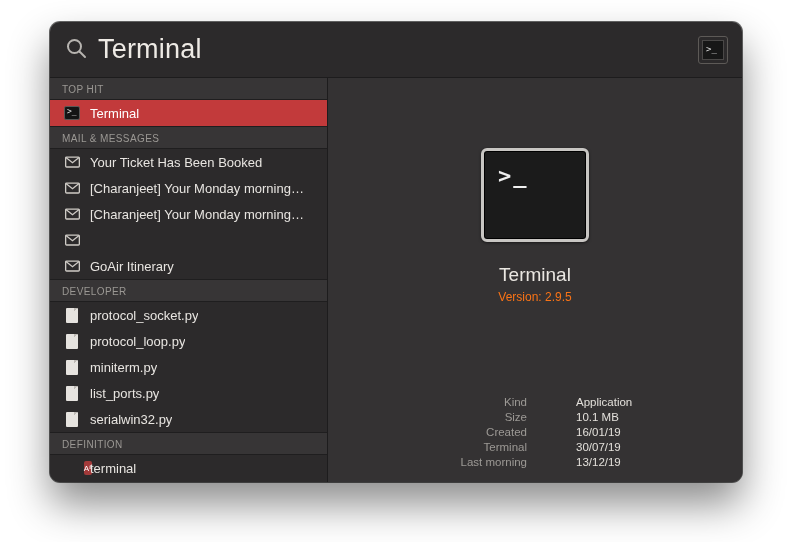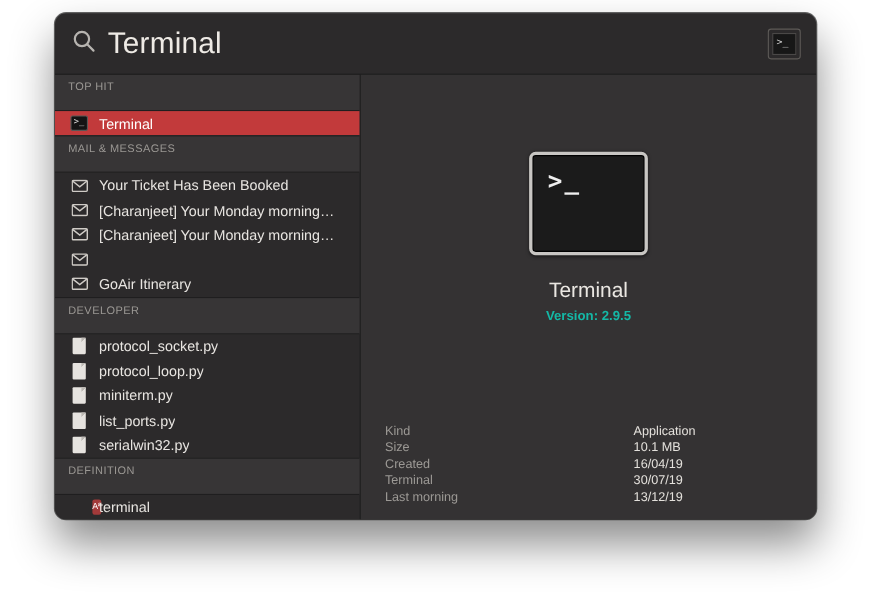--- a/index.html
+++ b/index.html
@@ -3,21 +3,21 @@
 <meta charset="utf-8">
 <style>
   * { box-sizing: border-box; margin: 0; padding: 0; }
   html, body { background: #fff; }
   body {
     font-family: -apple-system, "Helvetica Neue", Helvetica, Arial, sans-serif;
     width: 792px; height: 542px; position: relative; overflow: hidden;
   }
   .window {
     position: absolute;
-    left: 50px; top: 12px;
+    left: 50px; top: 22px;
     width: 692px; height: 460px;
     background: #2c2a2b;
     border-radius: 10px;
     box-shadow: 0 22px 40px rgba(0,0,0,0.45), 0 0 0 1px rgba(0,0,0,0.6);
     display: flex; flex-direction: column;
     color: #e9e6e2;
     overflow: hidden;
   }
   
   .searchbar {
@@ -45,21 +45,21 @@
   
   .body { flex: 1; display: flex; min-height: 0; }
   .results {
     width: 278px; background: #2c2a2b;
     border-right: 1px solid #1d1c1d;
     overflow: hidden;
     display: flex; flex-direction: column;
   }
   .section-header {
     font-size: 10px; letter-spacing: 0.4px; color: #9b9894;
-    padding: 6px 12px 15px 12px; text-transform: uppercase;
+    padding: 6px 12px 4px 12px; text-transform: uppercase;
     background: #373536;
     border-top: 1px solid #1f1e1f;
     border-bottom: 1px solid #1f1e1f;
   }
   .section-header.first { border-top: none; }
   .row {
     display: flex; align-items: center; gap: 10px;
     height: 26px; padding: 0 12px 0 14px;
     font-size: 13px; color: #e8e5e1;
     white-space: nowrap; overflow: hidden; text-overflow: ellipsis;
@@ -101,28 +101,28 @@
     border-radius: 6px;
     box-shadow: 0 1px 3px rgba(0,0,0,0.5), inset 0 0 0 1px #000;
     display: flex; align-items: flex-start; justify-content: flex-start;
     padding: 12px 0 0 14px;
   }
   .big-icon .prompt {
     font-family: Menlo, Consolas, monospace; font-size: 22px; font-weight: 700; color: #efefef;
     letter-spacing: 2px;
   }
   .app-name { margin-top: 22px; font-size: 19px; color: #eae7e2; font-weight: 400; }
-  .app-version { margin-top: 4px; font-size: 12px; color: #14b8a6; font-weight: bold; }
+  .app-version { margin-top: 4px; font-size: 12px; color: #f97316; }
   .meta {
     position: absolute; bottom: 14px; left: 0; right: 0;
     display: grid; grid-template-columns: 1fr 16px 1fr; row-gap: 3px;
     font-size: 11.5px; color: #cfccc7;
     padding: 0 22px;
   }
-  .meta .k { text-align: left; color: #9c9995; }
+  .meta .k { text-align: right; color: #9c9995; }
   .meta .v { text-align: left; color: #e3e0db; margin-left: 33px; }
   .meta .sp { }
 </style>
 </head>
 <body>
 
 <div class="window">
 
   <div class="searchbar">
     <span class="mag">
@@ -245,21 +245,21 @@
 
       <div class="meta">
         <span class="k">Kind</span>
           <span class="sp"></span>
           <span class="v">Application</span>
         <span class="k">Size</span>
           <span class="sp"></span>
           <span class="v">10.1 MB</span>
         <span class="k">Created</span>
           <span class="sp"></span>
-          <span class="v">16/04/19</span>
+          <span class="v">16/01/19</span>
         <span class="k">Terminal</span>
           <span class="sp"></span>
           <span class="v">30/07/19</span>
         <span class="k">Last morning</span>
           <span class="sp"></span>
           <span class="v">13/12/19</span>
       </div>
     </div>
   </div>
 </div>

